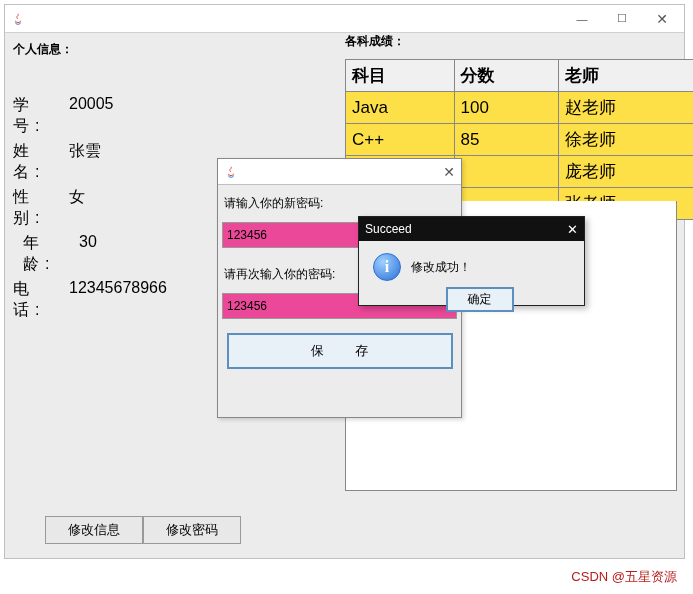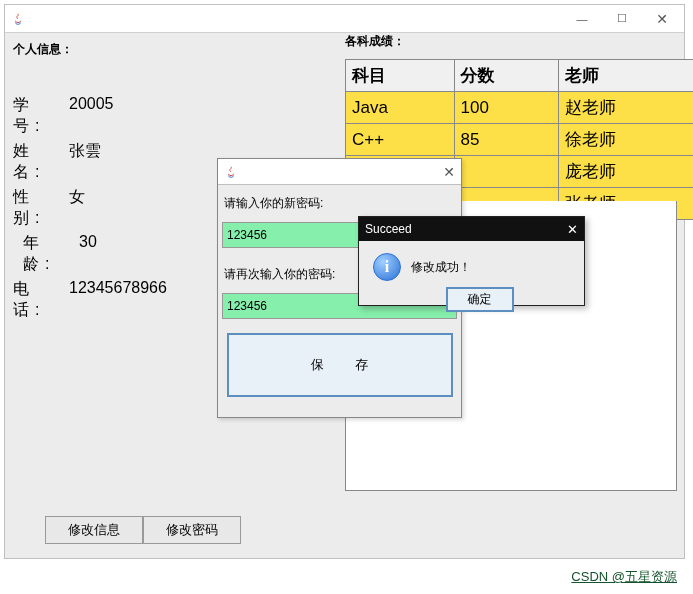--- a/index.html
+++ b/index.html
@@ -23,31 +23,31 @@
   .grades-table th { background: #f0f0f0; font-weight: bold; }
   .grades-panel-bottom { position: absolute; top: 168px; left: 340px; width: 332px; height: 290px; border: 1px solid #888; border-top: none; background: #fff; }
   .bottom-buttons { position: absolute; bottom: 14px; left: 0; width: 100%; display: flex; justify-content: flex-start; padding: 0 40px; }
   .btn { background: #e8e8e8; border: 1px solid #999; padding: 4px 22px; font-size: 13px; }
   
   .pwd-dialog { position: absolute; top: 158px; left: 217px; width: 245px; height: 260px; background: #ececec; border: 1px solid #888; box-shadow: 2px 2px 4px rgba(0,0,0,0.15); }
   .pwd-title { height: 26px; background: #fff; border-bottom: 1px solid #c0c0c0; display: flex; align-items: center; justify-content: space-between; padding: 0 6px; }
   .pwd-title .x { font-size: 14px; color: #555; }
   .pwd-body { padding: 6px 4px; font-size: 12px; }
   .pwd-label { margin: 4px 0 10px 2px; font-size: 12px; }
-  .pwd-input { width: 100%; border: 1px solid #999; padding: 5px 4px; font-size: 12px; margin-bottom: 14px; background: #86efac; }
-  .save-btn { width: 226px; border: 2px solid #5c8fbf; background: #e8f0f8; padding: 21px 0; font-size: 13px; letter-spacing: 14px; text-indent: 14px; margin: 0 auto; display: block; }
+  .pwd-input { width: 100%; border: 1px solid #999; padding: 5px 4px; font-size: 12px; margin-bottom: 14px; background: #ec4899; }
+  .save-btn { width: 226px; border: 2px solid #5c8fbf; background: #e8f0f8; padding: 7px 0; font-size: 13px; letter-spacing: 14px; text-indent: 14px; margin: 0 auto; display: block; }
   
   .succeed-dialog { position: absolute; top: 216px; left: 358px; width: 227px; height: 90px; background: #ececec; border: 1px solid #222; box-shadow: 3px 3px 6px rgba(0,0,0,0.25); }
   .succeed-title { height: 24px; background: #111; color: #fff; font-size: 12px; display: flex; align-items: center; justify-content: space-between; padding: 0 6px; }
   .succeed-title .x { color: #fff; font-size: 13px; }
   .succeed-body { display: flex; align-items: center; gap: 10px; padding: 12px 12px 6px 14px; font-size: 12px; }
   .info-icon { width: 28px; height: 28px; border-radius: 50%; background: radial-gradient(circle at 35% 30%, #9fd0ff, #2a6fd6); color: #fff; display: flex; align-items: center; justify-content: center; font-weight: bold; font-family: Georgia, serif; font-size: 16px; border: 1px solid #2a6fd6; }
   .ok-row { text-align: center; padding-bottom: 8px; }
   .ok-btn { background: #e8f0f8; border: 2px solid #5c8fbf; padding: 2px 20px; font-size: 12px; margin-left: 16px; }
-  .watermark { position: absolute; bottom: 8px; right: 16px; font-size: 13px; color: #14532d; text-decoration: underline; }
+  .watermark { position: absolute; bottom: 8px; right: 16px; font-size: 13px; color: #b91c1c; }
 </style>
 </head>
 <body>
 
 <div class="main-window">
   <div class="titlebar">
     <div class="left">
       <svg class="java-icon" viewBox="0 0 16 16">
           <path d="M5 10c0 1 1 2 3 2s3-1 3-2" stroke="#c33" fill="none" stroke-width="1"></path>
           <path d="M5 12c0 1 1 2 3 2s3-1 3-2" stroke="#36c" fill="none" stroke-width="1"></path>

